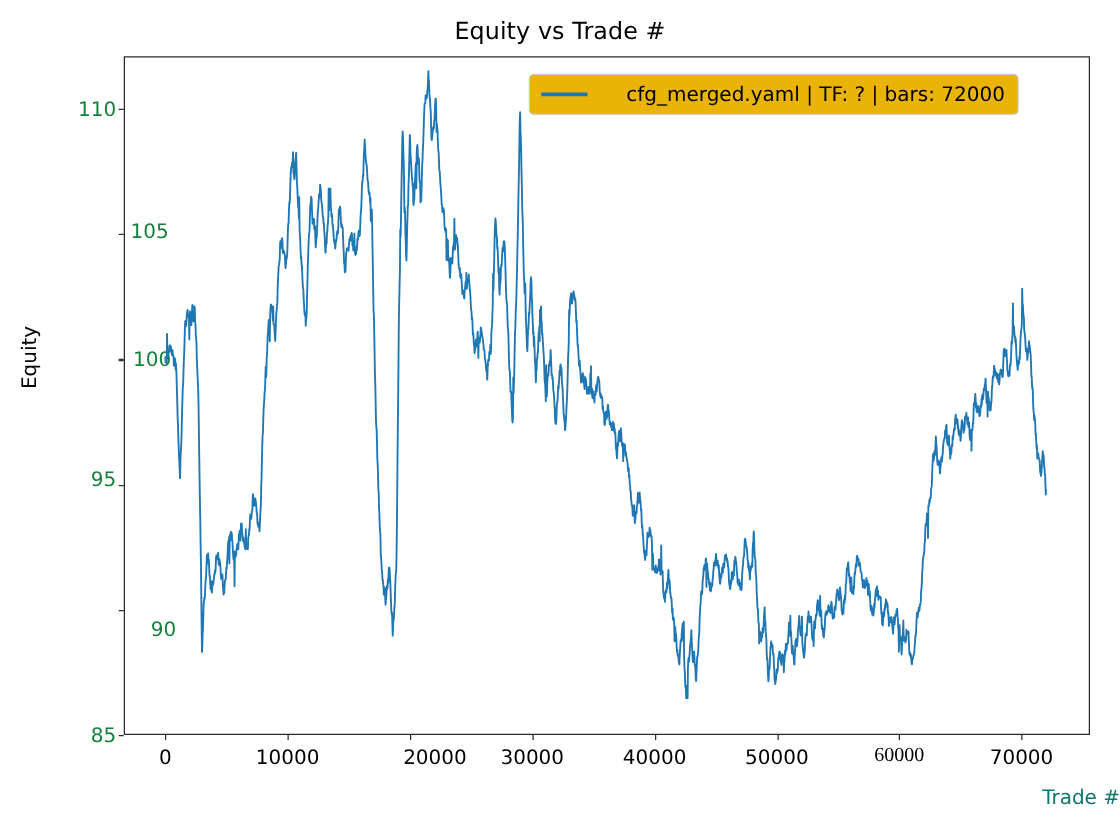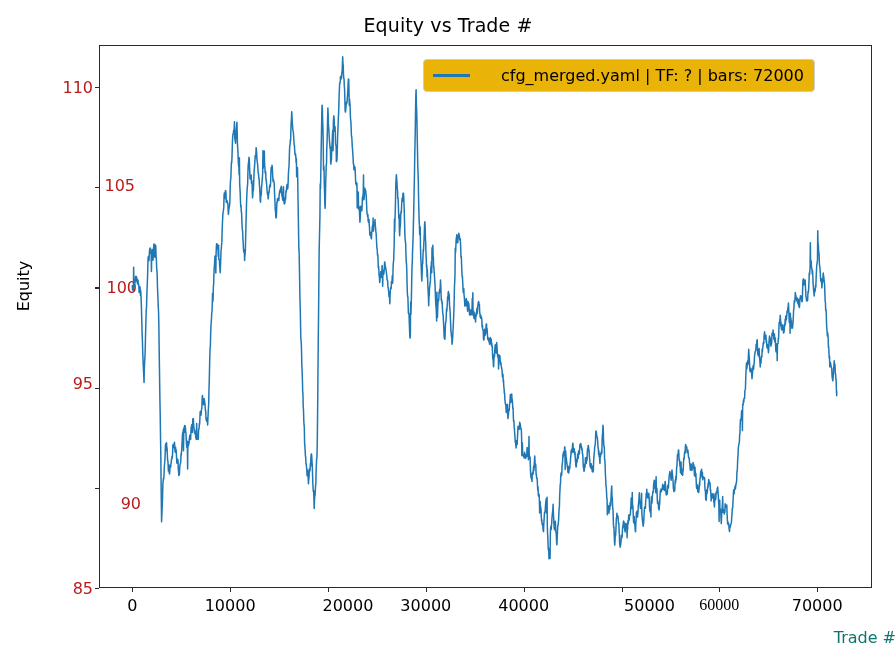--- a/index.html
+++ b/index.html
@@ -53,21 +53,21 @@
     width: 773px;
     height: 543px;
     display: block;
   }
   .y-tick-wrap {
     position: absolute;
     left: 0;
     width: 93px;
     text-align: right;
     font-size: 16px;
-    color: #b91c1c;
+    color: #15803d;
     transform: translateY(-50%);
   }
   .y-tick-mark {
     position: absolute;
     width: 4px;
     height: 1.1px;
     background: #2b2b2b;
     left: 95px;
   }
   .x-tick-wrap {
@@ -159,21 +159,21 @@
       <div class="x-tick-wrap" style="left: 132.268px;">0</div>
       <div class="x-tick-mark" style="left: 132.268px;"></div>
       <div class="x-tick-wrap" style="left: 230.116px;">10000</div>
       <div class="x-tick-mark" style="left: 230.116px;"></div>
       <div class="x-tick-wrap" style="left: 327.965px; margin-left: 20px;">20000</div>
       <div class="x-tick-mark" style="left: 327.965px;"></div>
       <div class="x-tick-wrap" style="left: 425.813px;">30000</div>
       <div class="x-tick-mark" style="left: 425.813px;"></div>
       <div class="x-tick-wrap" style="left: 523.661px;">40000</div>
       <div class="x-tick-mark" style="left: 523.661px;"></div>
-      <div class="x-tick-wrap" style="left: 621.509px; margin-left: 28px;">50000</div>
+      <div class="x-tick-wrap" style="left: 621.509px;">50000</div>
       <div class="x-tick-mark" style="left: 621.509px;"></div>
       <div class="x-tick-wrap" style="left: 719.357px; font-family: Liberation Serif, serif;">60000</div>
       <div class="x-tick-mark" style="left: 719.357px;"></div>
       <div class="x-tick-wrap" style="left: 817.205px;">70000</div>
       <div class="x-tick-mark" style="left: 817.205px;"></div>
     </div>
 
   <div id="plot-area">
     <svg id="curve-svg" viewBox="0 0 773 543" preserveAspectRatio="none">
       <path id="equity-path" fill="none" stroke-linejoin="round" stroke-linecap="round" d="M33.27 240.77L33.54 244.76L33.82 242.39L34.09 245.52L34.36 245.83L34.64 222.22L34.91 239.42L35.19 241.38L35.46 239.40L35.73 235.62L36.01 237.54L36.28 235.62L36.56 231.89L36.83 231.15L37.10 236.00L37.38 232.48L37.65 232.10L37.93 234.23L38.20 235.82L38.47 238.79L38.75 236.00L39.02 235.10L39.30 239.80L39.57 239.10L39.84 240.62L40.12 247.50L40.39 244.69L40.67 244.81L40.94 241.74L41.21 244.89L41.49 250.51L41.76 245.81L42.04 251.27L42.31 258.42L42.58 268.80L42.86 278.64L43.13 289.49L43.41 295.42L43.68 305.96L43.95 312.53L44.23 320.12L44.50 324.88L44.78 331.07L45.05 337.49L45.32 323.73L45.60 317.33L45.87 313.08L46.15 306.80L46.42 294.92L46.69 283.84L46.97 273.48L47.24 264.54L47.52 262.64L47.79 252.18L48.06 243.87L48.34 237.81L48.61 229.60L48.88 219.47L49.16 212.08L49.43 211.60L49.71 213.58L49.98 215.71L50.25 210.26L50.53 205.92L50.80 203.79L51.08 202.90L51.35 207.21L51.62 206.69L51.90 209.02L52.17 207.78L52.45 226.55L52.72 208.31L52.99 204.19L53.27 207.06L53.54 209.54L53.82 212.08L54.09 215.13L54.36 208.08L54.64 203.27L54.91 199.03L55.19 199.18L55.46 206.66L55.73 212.10L56.01 207.00L56.28 202.74L56.56 200.11L56.83 201.81L57.10 212.80L57.38 214.46L57.65 222.99L57.93 225.56L58.20 230.84L58.47 242.31L58.75 249.01L59.02 254.95L59.30 261.96L59.57 267.18L59.84 278.99L60.12 300.83L60.39 319.33L60.67 338.97L60.94 356.44L61.21 369.85L61.49 390.05L61.76 406.33L62.04 431.86L62.31 455.58L62.58 476.63L62.86 470.78L63.13 462.43L63.41 456.69L63.68 446.27L63.95 437.87L64.23 435.59L64.50 433.10L64.78 433.99L65.05 428.98L65.32 421.73L65.60 418.59L65.87 415.48L66.15 409.85L66.42 401.00L66.69 398.76L66.97 405.81L67.24 400.84L67.52 397.68L67.79 402.43L68.06 402.73L68.34 409.32L68.61 415.72L68.89 415.64L69.16 421.01L69.43 426.11L69.71 419.72L69.98 425.73L70.25 427.78L70.53 429.01L70.80 426.03L71.08 420.16L71.35 421.66L71.62 422.41L71.90 418.98L72.17 418.04L72.45 414.13L72.72 414.70L72.99 411.28L73.27 413.00L73.54 409.29L73.82 401.09L74.09 399.44L74.36 402.77L74.64 401.14L74.91 399.55L75.19 398.75L75.46 397.27L75.73 400.74L76.01 406.29L76.28 407.19L76.56 402.40L76.83 406.02L77.10 404.66L77.38 409.06L77.65 414.90L77.93 418.14L78.20 417.61L78.47 415.41L78.75 414.35L79.02 415.42L79.30 424.45L79.57 426.29L79.84 430.58L80.12 429.71L80.39 429.48L80.67 423.13L80.94 420.01L81.21 418.98L81.49 418.42L81.76 415.98L82.04 409.10L82.31 410.23L82.58 405.85L82.86 401.94L83.13 396.89L83.41 390.57L83.68 387.69L83.95 392.01L84.23 384.83L84.50 405.80L84.78 384.35L85.05 382.63L85.32 387.53L85.60 380.48L85.87 382.69L86.15 380.82L86.42 382.34L86.69 386.31L86.97 388.15L87.24 394.85L87.52 399.22L87.79 402.55L88.06 401.09L88.34 396.20L88.61 424.05L88.89 398.94L89.16 396.74L89.43 400.80L89.71 398.55L89.98 398.97L90.26 393.62L90.53 392.75L90.80 390.18L91.08 392.41L91.35 392.96L91.62 394.44L91.90 387.53L92.17 382.36L92.45 382.90L92.72 379.74L92.99 384.50L93.27 387.49L93.54 380.41L93.82 373.77L94.09 377.44L94.36 373.87L94.64 379.93L94.91 382.61L95.19 385.22L95.46 387.69L95.73 384.90L96.01 388.79L96.28 388.76L96.56 390.12L96.83 393.04L97.10 393.65L97.38 394.40L97.65 378.42L97.93 390.01L98.20 392.98L98.47 393.98L98.75 394.29L99.02 393.52L99.30 394.34L99.57 385.67L99.84 383.77L100.12 383.36L100.39 378.26L100.67 379.17L100.94 371.96L101.21 366.48L101.49 369.77L101.76 368.33L102.04 370.12L102.31 366.17L102.58 364.23L102.86 363.21L103.13 354.32L103.41 350.38L103.68 352.69L103.95 355.53L104.23 357.76L104.50 359.71L104.78 357.35L105.05 353.77L105.32 354.11L105.60 356.82L105.87 357.83L106.15 361.68L106.42 365.74L106.69 365.76L106.97 372.73L107.24 375.18L107.52 373.96L107.79 376.53L108.06 374.13L108.34 373.02L108.61 379.95L108.89 374.25L109.16 368.25L109.43 363.07L109.71 358.51L109.98 344.39L110.26 336.33L110.53 323.62L110.80 311.65L111.08 302.91L111.35 301.56L111.63 290.05L111.90 281.83L112.17 278.09L112.45 274.23L112.72 268.27L112.99 266.93L113.27 258.74L113.54 248.33L113.82 256.68L114.09 253.63L114.36 241.61L114.64 239.11L114.91 230.24L115.19 222.98L115.46 220.96L115.73 214.83L116.01 210.96L116.28 211.17L116.56 211.69L116.83 228.08L117.10 208.46L117.38 201.54L117.65 198.65L117.93 198.72L118.20 202.44L118.47 199.63L118.75 203.03L119.02 205.24L119.30 211.53L119.57 200.30L119.84 214.60L120.12 214.69L120.39 214.55L120.67 220.71L120.94 224.01L121.21 227.74L121.49 220.24L121.76 213.47L122.04 205.70L122.31 203.83L122.58 198.95L122.86 197.89L123.13 185.81L123.41 178.55L123.68 173.36L123.95 167.79L124.23 166.94L124.50 164.74L124.78 162.38L125.05 150.90L125.32 147.94L125.60 153.62L125.87 151.95L126.15 149.99L126.42 145.78L126.69 145.64L126.97 147.97L127.24 157.28L127.52 156.32L127.79 155.19L128.06 157.50L128.34 156.29L128.61 158.61L128.89 158.62L129.16 165.58L129.43 169.51L129.71 165.97L129.98 163.39L130.26 161.74L130.53 160.99L130.80 157.81L131.08 147.60L131.35 138.72L131.63 134.05L131.90 133.26L132.17 123.06L132.45 117.02L132.72 117.74L133.00 112.10L133.27 102.31L133.54 94.74L133.82 90.11L134.09 88.72L134.37 88.66L134.64 85.21L134.91 88.64L135.19 83.08L135.46 76.83L135.73 92.76L136.01 94.32L136.28 96.56L136.56 98.23L136.83 92.55L137.10 86.14L137.38 83.42L137.65 80.73L137.93 77.16L138.20 88.54L138.47 99.40L138.75 103.42L139.02 109.05L139.30 116.49L139.57 120.87L139.84 120.05L140.12 129.77L140.39 112.71L140.67 138.77L140.94 143.51L141.21 148.16L141.49 156.22L141.76 162.02L142.04 160.47L142.31 167.33L142.58 167.27L142.86 176.27L143.13 181.69L143.41 185.44L143.68 186.49L143.95 194.54L144.23 198.36L144.50 204.19L144.78 207.12L145.05 204.60L145.32 206.38L145.60 215.56L145.87 210.42L146.15 208.81L146.42 203.83L146.69 190.23L146.97 179.88L147.24 168.62L147.52 158.95L147.79 151.33L148.06 145.36L148.34 141.96L148.61 139.91L148.89 128.79L149.16 120.97L149.43 118.26L149.71 116.04L149.98 112.33L150.26 114.26L150.53 121.37L150.80 127.87L151.08 133.96L151.35 131.20L151.63 132.65L151.90 133.92L152.17 130.08L152.45 138.32L152.72 135.60L153.00 135.80L153.27 145.02L153.54 152.86L153.82 149.34L154.09 144.63L154.37 145.40L154.64 139.48L154.91 132.06L155.19 125.16L155.46 122.64L155.74 118.39L156.01 114.28L156.28 110.23L156.56 112.75L156.83 111.28L157.10 102.71L157.38 104.25L157.65 107.51L157.93 114.16L158.20 116.51L158.47 118.25L158.75 120.92L159.02 125.48L159.30 128.33L159.57 129.16L159.84 133.83L160.12 133.51L160.39 140.18L160.67 142.55L160.94 148.23L161.21 155.68L161.49 157.23L161.76 150.89L162.04 150.71L162.31 149.01L162.58 141.54L162.86 139.77L163.13 135.12L163.41 132.80L163.68 127.81L163.95 105.83L164.23 123.17L164.50 119.09L164.78 117.58L165.05 111.09L165.32 106.03L165.60 119.67L165.87 122.02L166.15 128.01L166.42 126.27L166.69 127.37L166.97 135.06L167.24 134.58L167.52 138.23L167.79 141.16L168.06 145.51L168.34 148.26L168.61 149.48L168.89 149.93L169.16 153.84L169.43 151.45L169.71 146.99L169.98 147.98L170.26 145.83L170.53 142.09L170.80 140.04L171.08 141.31L171.35 141.76L171.63 137.05L171.90 127.91L172.17 122.47L172.45 125.22L172.72 124.60L173.00 120.33L173.27 121.62L173.54 127.81L173.82 133.24L174.09 136.60L174.37 134.23L174.64 136.08L174.91 136.93L175.19 137.74L175.46 145.48L175.74 152.59L176.01 156.97L176.28 165.55L176.56 166.25L176.83 171.91L177.11 172.93L177.38 171.81L177.65 163.65L177.93 157.14L178.20 157.21L178.47 153.85L178.75 154.60L179.02 154.43L179.30 153.37L179.57 154.44L179.84 155.47L180.12 150.69L180.39 148.24L180.67 146.08L180.94 147.90L181.21 144.45L181.49 146.85L181.76 142.82L182.04 144.65L182.31 141.32L182.58 143.40L182.86 149.50L183.13 152.01L183.41 151.84L183.68 155.27L183.95 152.02L184.23 151.07L184.50 141.85L184.78 155.28L185.05 157.25L185.32 158.98L185.60 154.95L185.87 158.13L186.15 152.77L186.42 155.25L186.69 151.84L186.97 145.80L187.24 147.06L187.52 144.51L187.79 141.11L188.06 139.59L188.34 143.58L188.61 143.88L188.89 142.77L189.16 136.52L189.43 129.07L189.71 124.02L189.98 121.59L190.26 114.59L190.53 104.85L190.80 100.26L191.08 100.27L191.35 95.00L191.63 95.69L191.90 84.80L192.17 77.40L192.45 74.11L192.72 66.63L193.00 71.34L193.27 77.91L193.54 80.69L193.82 84.60L194.09 86.32L194.37 87.03L194.64 91.56L194.91 96.52L195.19 100.03L195.46 100.41L195.74 105.98L196.01 109.12L196.28 110.40L196.56 108.81L196.83 112.26L197.11 117.34L197.38 113.51L197.65 131.75L197.93 123.43L198.20 122.90L198.48 122.64L198.75 135.62L199.02 154.47L199.30 170.18L199.57 187.17L199.84 203.92L200.12 206.63L200.39 220.88L200.67 237.21L200.94 254.01L201.21 261.85L201.49 275.48L201.76 291.20L202.04 296.12L202.31 298.50L202.58 308.77L202.86 321.90L203.13 325.86L203.41 334.81L203.68 346.37L203.95 349.29L204.23 361.95L204.50 365.26L204.78 375.42L205.05 379.97L205.32 382.03L205.60 398.52L205.87 401.17L206.15 405.43L206.42 410.84L206.69 412.38L206.97 419.00L207.24 418.70L207.52 422.30L207.79 424.41L208.06 430.67L208.34 427.04L208.61 425.02L208.89 425.94L209.16 432.81L209.43 438.75L209.71 435.19L209.98 432.75L210.26 427.56L210.53 423.48L210.80 426.03L211.08 424.56L211.35 418.59L211.63 421.42L211.90 412.91L212.17 409.48L212.45 408.99L212.72 410.99L213.00 416.91L213.27 419.93L213.54 429.22L213.82 437.41L214.09 443.81L214.37 446.67L214.64 445.37L214.91 453.99L215.19 463.54L215.46 455.55L215.74 451.20L216.01 450.65L216.28 445.75L216.56 440.76L216.83 438.51L217.11 426.18L217.38 418.97L217.65 413.49L217.93 412.66L218.20 401.39L218.48 379.65L218.75 353.70L219.02 320.63L219.30 293.43L219.57 268.23L219.85 237.79L220.12 208.46L220.39 195.47L220.67 183.06L220.94 171.04L221.21 138.89L221.49 144.14L221.76 131.34L222.04 112.75L222.31 97.15L222.58 83.06L222.86 66.32L223.13 60.13L223.41 64.93L223.68 76.76L223.95 83.42L224.23 97.73L224.50 125.08L224.78 120.97L225.05 125.18L225.32 140.77L225.60 147.98L225.87 159.86L226.15 163.40L226.42 152.43L226.69 138.02L226.97 129.70L227.24 119.76L227.52 118.98L227.79 103.23L228.06 97.65L228.34 86.43L228.61 74.02L228.89 63.01L229.16 69.44L229.43 79.46L229.71 82.50L229.98 87.20L230.26 92.29L230.53 96.49L230.80 99.45L231.08 103.52L231.35 101.87L231.63 117.12L231.90 119.10L232.17 115.61L232.45 114.39L232.72 104.10L233.00 99.71L233.27 94.65L233.54 88.03L233.82 85.26L234.09 105.63L234.37 77.02L234.64 72.80L234.91 70.88L235.19 76.23L235.46 85.99L235.74 81.98L236.01 81.47L236.28 86.90L236.56 98.24L236.83 100.46L237.11 100.31L237.38 116.81L237.65 110.93L237.93 115.80L238.20 107.94L238.48 97.36L238.75 87.24L239.02 82.84L239.30 73.95L239.57 69.41L239.85 60.77L240.12 51.53L240.39 44.46L240.67 38.05L240.94 38.06L241.22 37.55L241.49 31.42L241.76 31.36L242.04 32.80L242.31 33.80L242.59 31.64L242.86 27.59L243.13 25.89L243.41 19.90L243.68 11.87L243.95 18.31L244.23 20.59L244.50 29.81L244.78 33.26L245.05 34.16L245.32 41.39L245.60 44.18L245.87 54.65L246.15 65.88L246.42 67.07L246.69 65.25L246.97 62.25L247.24 58.85L247.52 56.95L247.79 58.49L248.06 56.89L248.34 52.58L248.61 49.93L248.89 44.06L249.16 37.91L249.43 33.88L249.71 34.19L249.98 44.92L250.26 60.50L250.53 54.18L250.80 57.00L251.08 60.74L251.35 70.33L251.63 75.09L251.90 76.89L252.17 83.48L252.45 91.33L252.72 91.55L253.00 95.83L253.27 101.65L253.54 104.39L253.82 108.58L254.09 112.92L254.37 119.04L254.64 118.97L254.91 124.64L255.19 121.03L255.46 124.79L255.74 121.82L256.01 122.61L256.28 127.13L256.56 135.01L256.83 138.22L257.11 139.44L257.38 137.41L257.65 141.24L257.93 138.27L258.20 162.97L258.48 145.96L258.75 149.49L259.02 157.16L259.30 147.18L259.57 162.75L259.85 164.31L260.12 161.39L260.39 165.03L260.67 171.82L260.94 177.30L261.22 173.49L261.49 167.17L261.76 161.31L262.04 163.89L262.31 162.09L262.59 162.67L262.86 165.76L263.13 160.19L263.41 152.33L263.68 155.83L263.96 149.71L264.23 148.53L264.50 130.03L264.78 152.05L265.05 154.47L265.32 151.28L265.60 143.89L265.87 143.19L266.15 145.13L266.42 145.92L266.69 145.46L266.97 148.93L267.24 150.71L267.52 157.74L267.79 164.40L268.06 168.13L268.34 169.52L268.61 171.60L268.89 169.44L269.16 175.91L269.43 177.18L269.71 174.94L269.98 174.36L270.26 179.84L270.53 183.05L270.80 189.47L271.08 190.39L271.35 187.18L271.63 187.54L271.90 188.91L272.17 192.93L272.45 193.82L272.72 187.39L273.00 186.54L273.27 182.85L273.54 180.15L273.82 184.80L274.09 173.11L274.37 186.12L274.64 183.87L274.91 177.85L275.19 178.70L275.46 180.34L275.74 179.63L276.01 174.55L276.28 180.15L276.56 182.89L276.83 186.41L277.11 188.27L277.38 192.92L277.65 198.72L277.93 203.25L278.20 203.82L278.48 210.28L278.75 209.29L279.02 213.90L279.30 222.79L279.57 221.36L279.85 225.33L280.12 231.21L280.39 230.54L280.67 237.57L280.94 235.83L281.22 232.87L281.49 230.51L281.76 226.65L282.04 229.42L282.31 232.23L282.59 229.87L282.86 225.92L283.13 220.41L283.41 224.78L283.68 241.32L283.96 226.30L284.23 225.44L284.50 227.90L284.78 229.15L285.05 226.33L285.33 223.84L285.60 216.95L285.87 217.33L286.15 219.66L286.42 221.44L286.69 222.94L286.97 224.45L287.24 226.27L287.52 228.79L287.79 230.95L288.06 234.85L288.34 234.87L288.61 235.91L288.89 241.72L289.16 242.56L289.43 245.00L289.71 246.93L289.98 251.57L290.26 251.60L290.53 252.76L290.80 258.74L291.08 251.06L291.35 245.59L291.63 242.71L291.90 242.97L292.17 243.58L292.45 236.51L292.72 238.69L293.00 238.13L293.27 230.66L293.54 238.21L293.82 234.93L294.09 221.61L294.37 217.18L294.64 215.91L294.91 206.44L295.19 200.35L295.46 173.88L295.74 186.76L296.01 174.69L296.28 166.06L296.56 152.32L296.83 139.04L297.11 133.59L297.38 129.78L297.65 133.27L297.93 136.79L298.20 143.82L298.48 144.50L298.75 153.49L299.02 152.90L299.30 158.41L299.57 167.57L299.85 173.51L300.12 169.21L300.39 186.01L300.67 190.71L300.94 183.29L301.22 182.00L301.49 178.08L301.76 169.46L302.04 166.48L302.31 167.78L302.59 160.94L302.86 156.05L303.13 153.10L303.41 156.35L303.68 153.14L303.96 148.21L304.23 149.40L304.50 148.22L304.78 152.18L305.05 159.94L305.33 168.68L305.60 179.16L305.87 188.98L306.15 194.46L306.42 196.88L306.70 199.35L306.97 209.76L307.24 216.83L307.52 218.88L307.79 225.42L308.06 237.75L308.34 247.36L308.61 251.51L308.89 251.72L309.16 261.05L309.43 268.50L309.71 268.39L309.98 268.28L310.26 277.28L310.53 283.94L310.80 290.87L311.08 293.08L311.35 290.18L311.63 256.96L311.90 269.42L312.17 261.35L312.45 250.47L312.72 235.50L313.00 221.11L313.27 217.89L313.54 206.48L313.82 199.36L314.09 192.58L314.37 180.62L314.64 169.99L314.91 155.98L315.19 143.48L315.46 130.19L315.74 111.88L316.01 99.23L316.28 85.42L316.56 65.78L316.83 50.19L317.11 44.75L317.38 59.64L317.65 65.32L317.93 75.90L318.20 92.09L318.48 104.04L318.75 120.55L319.02 127.54L319.30 135.39L319.57 153.25L319.85 164.48L320.12 175.92L320.39 179.75L320.67 189.53L320.94 188.37L321.22 181.91L321.49 201.47L321.76 211.68L322.04 216.61L322.31 224.58L322.59 232.96L322.86 235.91L323.13 228.34L323.41 218.81L323.68 218.68L323.96 211.57L324.23 204.85L324.50 205.94L324.78 199.00L325.05 194.31L325.33 187.38L325.60 179.11L325.87 176.83L326.15 181.11L326.42 193.13L326.70 197.45L326.97 208.47L327.24 212.89L327.52 222.37L327.79 220.30L328.07 232.08L328.34 224.26L328.61 232.64L328.89 242.56L329.16 245.77L329.43 252.88L329.71 260.82L329.98 251.53L330.26 250.81L330.53 242.11L330.80 241.84L331.08 237.38L331.35 237.20L331.63 229.01L331.90 221.46L332.17 222.41L332.45 216.44L332.72 227.78L333.00 202.84L333.27 205.78L333.54 204.07L333.82 200.16L334.09 211.08L334.37 212.70L334.64 222.31L334.91 221.89L335.19 227.18L335.46 230.36L335.74 236.02L336.01 239.32L336.28 246.24L336.56 254.83L336.83 260.75L337.11 261.76L337.38 268.11L337.65 276.05L337.93 247.13L338.20 270.79L338.48 272.26L338.75 262.55L339.02 257.11L339.30 254.36L339.57 255.82L339.85 253.72L340.12 246.66L340.39 248.10L340.67 244.84L340.94 244.04L341.22 243.26L341.49 235.05L341.76 240.14L342.04 248.11L342.31 255.39L342.59 254.36L342.86 257.92L343.13 256.97L343.41 262.55L343.68 267.65L343.96 268.72L344.23 272.00L344.50 277.63L344.78 281.57L345.05 289.82L345.33 293.51L345.60 293.54L345.87 294.22L346.15 289.08L346.42 280.21L346.70 276.66L346.97 276.29L347.24 271.55L347.52 263.85L347.79 266.51L348.07 262.09L348.34 258.87L348.61 251.74L348.89 255.00L349.16 248.18L349.44 246.49L349.71 249.23L349.98 248.71L350.26 251.05L350.53 260.23L350.81 263.17L351.08 265.96L351.35 273.15L351.63 278.26L351.90 286.18L352.17 287.08L352.45 291.80L352.72 290.92L353.00 299.17L353.27 297.73L353.54 293.94L353.82 289.74L354.09 283.46L354.37 278.20L354.64 272.49L354.91 264.32L355.19 254.52L355.46 241.46L355.74 236.35L356.01 228.93L356.28 203.14L356.56 207.91L356.83 201.95L357.11 195.35L357.38 192.77L357.65 191.28L357.93 189.63L358.20 195.50L358.48 197.83L358.75 197.60L359.02 193.41L359.30 191.77L359.57 190.21L359.85 188.17L360.12 189.74L360.39 191.05L360.67 194.18L360.94 195.11L361.22 193.71L361.49 197.67L361.76 205.27L362.04 212.82L362.31 211.26L362.59 219.26L362.86 225.82L363.13 231.84L363.41 231.15L363.68 236.74L363.96 241.89L364.23 247.58L364.50 243.94L364.78 243.51L365.05 249.64L365.33 252.57L365.60 256.47L365.87 261.11L366.15 259.91L366.42 255.57L366.70 260.47L366.97 258.61L367.24 253.47L367.52 255.50L367.79 255.54L368.07 261.76L368.34 262.27L368.61 266.23L368.89 261.67L369.16 256.80L369.44 259.85L369.71 258.22L369.98 260.73L370.26 264.36L370.53 269.78L370.81 269.86L371.08 268.67L371.35 269.23L371.63 270.06L371.90 264.63L372.18 265.52L372.45 269.60L372.72 267.13L373.00 265.27L373.27 253.59L373.54 262.66L373.82 247.86L374.09 270.41L374.37 268.10L374.64 266.03L374.91 273.26L375.19 269.49L375.46 273.74L375.74 267.96L376.01 273.26L376.28 272.40L376.56 277.00L376.83 270.99L377.11 270.41L377.38 270.89L377.65 267.00L377.93 263.34L378.20 268.54L378.48 266.41L378.75 261.31L379.02 259.55L379.30 257.22L379.57 256.49L379.85 257.26L380.12 260.16L380.39 259.38L380.67 266.45L380.94 269.18L381.22 272.12L381.49 269.72L381.76 273.30L382.04 271.11L382.31 271.94L382.59 272.92L382.86 274.89L383.13 282.31L383.41 280.33L383.68 284.61L383.96 284.97L384.23 285.72L384.50 293.81L384.78 295.10L385.05 293.56L385.33 288.44L385.60 284.36L385.87 289.87L386.15 290.29L386.42 286.42L386.70 288.79L386.97 282.74L387.24 278.97L387.52 278.93L387.79 285.63L388.07 283.55L388.34 288.25L388.61 291.87L388.89 294.57L389.16 292.63L389.44 294.59L389.71 294.47L389.98 296.83L390.26 293.79L390.53 299.14L390.81 293.60L391.08 294.39L391.35 292.53L391.63 298.77L391.90 295.08L392.18 294.04L392.45 300.53L392.72 297.86L393.00 301.69L393.27 301.26L393.55 309.22L393.82 314.32L394.09 313.29L394.37 319.71L394.64 321.78L394.91 314.42L395.19 309.19L395.46 311.78L395.74 306.30L396.01 301.87L396.28 299.80L396.56 302.75L396.83 306.51L397.11 307.97L397.38 301.46L397.65 297.59L397.93 300.65L398.20 306.02L398.48 309.66L398.75 311.97L399.02 310.57L399.30 311.14L399.57 323.91L399.85 309.74L400.12 314.08L400.39 311.42L400.67 313.90L400.94 310.78L401.22 315.95L401.49 319.55L401.76 316.98L402.04 319.48L402.31 321.72L402.59 322.44L402.86 324.45L403.13 326.46L403.41 331.45L403.68 332.38L403.96 329.28L404.23 336.80L404.50 335.04L404.78 341.52L405.05 343.08L405.33 348.11L405.60 348.07L405.87 354.24L406.15 356.55L406.42 359.38L406.70 359.13L406.97 362.75L407.24 367.46L407.52 362.43L407.79 361.06L408.07 361.84L408.34 359.21L408.61 368.06L408.89 373.55L409.16 371.59L409.44 368.90L409.71 364.34L409.98 365.98L410.26 365.03L410.53 359.58L410.81 358.74L411.08 354.75L411.35 349.44L411.63 353.39L411.90 357.24L412.18 354.09L412.45 354.37L412.72 349.00L413.00 353.98L413.27 354.89L413.55 358.57L413.82 363.64L414.09 362.80L414.37 372.63L414.64 376.90L414.92 375.75L415.19 382.91L415.46 383.77L415.74 389.38L416.01 393.14L416.28 397.51L416.56 395.78L416.83 400.60L417.11 402.96L417.38 395.71L417.65 397.31L417.93 397.98L418.20 399.39L418.48 392.15L418.75 386.88L419.02 381.20L419.30 384.89L419.57 384.08L419.85 383.15L420.12 384.27L420.39 383.34L420.67 377.16L420.94 381.54L421.22 378.65L421.49 381.72L421.76 383.99L422.04 383.46L422.31 384.29L422.59 391.94L422.86 410.70L423.13 397.44L423.41 399.08L423.68 409.23L423.96 409.99L424.23 409.50L424.50 410.93L424.78 411.94L425.05 412.73L425.33 412.09L425.60 407.28L425.87 410.29L426.15 413.26L426.42 411.18L426.70 413.22L426.97 410.61L427.24 409.30L427.52 410.60L427.79 411.52L428.07 402.47L428.34 403.58L428.61 403.05L428.89 403.28L429.16 409.06L429.44 414.75L429.71 412.60L429.98 391.41L430.26 412.67L430.53 412.04L430.81 413.00L431.08 411.99L431.35 421.54L431.63 428.70L431.90 431.14L432.18 432.81L432.45 433.83L432.72 434.33L433.00 436.52L433.27 428.87L433.55 427.74L433.82 426.94L434.09 429.09L434.37 424.80L434.64 420.97L434.92 425.72L435.19 420.15L435.46 415.46L435.74 410.95L436.01 416.56L436.29 421.79L436.56 418.89L436.83 421.37L437.11 429.66L437.38 429.36L437.65 433.42L437.93 433.01L438.20 433.96L438.48 440.04L438.75 445.17L439.02 441.76L439.30 449.89L439.57 451.14L439.85 448.89L440.12 449.90L440.39 455.61L440.67 467.97L440.94 456.40L441.22 456.67L441.49 463.18L441.76 461.89L442.04 465.19L442.31 472.20L442.59 476.42L442.86 474.68L443.13 479.61L443.41 478.69L443.68 479.25L443.96 483.31L444.23 485.54L444.50 486.62L444.78 479.53L445.05 475.26L445.33 470.35L445.60 467.01L445.87 467.86L446.15 467.20L446.42 461.55L446.70 458.41L446.97 455.75L447.24 453.79L447.52 461.94L447.79 468.13L448.07 452.32L448.34 481.88L448.61 489.32L448.89 493.87L449.16 502.61L449.44 505.25L449.71 505.20L449.98 513.66L450.26 513.27L450.53 508.37L450.81 503.29L451.08 513.53L451.35 489.34L451.63 483.12L451.90 481.32L452.18 484.39L452.45 480.39L452.72 478.28L453.00 472.50L453.27 470.05L453.55 467.13L453.82 465.36L454.09 459.22L454.37 467.92L454.64 472.03L454.92 478.31L455.19 483.18L455.46 484.71L455.74 483.23L456.01 478.80L456.29 476.29L456.56 481.17L456.83 487.18L457.11 486.92L457.38 491.50L457.66 498.82L457.93 499.74L458.20 492.46L458.48 487.03L458.75 480.53L459.03 480.40L459.30 478.04L459.57 475.51L459.85 469.16L460.12 463.22L460.39 462.51L460.67 450.65L460.94 445.72L461.22 439.59L461.49 438.71L461.76 431.14L462.04 428.01L462.31 429.19L462.59 430.38L462.86 426.89L463.13 419.79L463.41 417.85L463.68 414.97L463.96 409.28L464.23 411.63L464.50 406.99L464.78 410.27L465.05 408.88L465.33 409.05L465.60 402.21L465.87 401.78L466.15 424.54L466.42 408.52L466.70 405.93L466.97 411.16L467.24 412.21L467.52 414.98L467.79 418.02L468.07 419.22L468.34 422.52L468.61 421.68L468.89 427.23L469.16 421.13L469.44 422.28L469.71 428.09L469.98 425.76L470.26 423.66L470.53 424.05L470.81 423.31L471.08 418.30L471.35 418.03L471.63 412.33L471.90 409.87L472.18 405.22L472.45 406.86L472.72 407.83L473.00 403.77L473.27 407.20L473.55 400.57L473.82 398.18L474.09 400.54L474.37 406.29L474.64 407.03L474.92 405.53L475.19 403.69L475.46 407.45L475.74 409.70L476.01 407.07L476.29 413.48L476.56 416.62L476.83 420.28L477.11 422.08L477.38 420.57L477.66 414.33L477.93 417.31L478.20 415.79L478.48 410.86L478.75 408.87L479.03 408.82L479.30 413.21L479.57 405.98L479.85 409.54L480.12 406.88L480.40 409.03L480.67 403.24L480.94 399.61L481.22 401.83L481.49 400.65L481.76 398.50L482.04 400.15L482.31 402.98L482.59 401.73L482.86 405.06L483.13 403.85L483.41 408.33L483.68 408.95L483.96 414.10L484.23 420.37L484.50 422.87L484.78 424.08L485.05 426.31L485.33 425.34L485.60 419.30L485.87 422.35L486.15 419.98L486.42 412.78L486.70 417.56L486.97 415.42L487.24 418.43L487.52 415.87L487.79 411.99L488.07 415.40L488.34 406.89L488.61 403.26L488.89 405.80L489.16 400.49L489.44 400.83L489.71 406.10L489.98 404.43L490.26 409.66L490.53 413.02L490.81 415.08L491.08 421.32L491.35 418.48L491.63 422.87L491.90 419.69L492.18 418.80L492.45 422.94L492.72 424.18L493.00 420.89L493.27 426.70L493.55 422.04L493.82 425.29L494.09 426.98L494.37 425.48L494.64 416.19L494.92 411.59L495.19 408.74L495.46 406.52L495.74 401.35L496.01 400.82L496.29 399.22L496.56 392.79L496.83 386.79L497.11 385.95L497.38 387.32L497.66 389.81L497.93 392.16L498.20 392.23L498.48 394.00L498.75 397.01L499.03 402.84L499.30 403.20L499.57 408.97L499.85 405.71L500.12 411.43L500.40 408.39L500.67 414.79L500.94 418.56L501.22 410.21L501.49 411.96L501.77 408.35L502.04 407.73L502.31 408.97L502.59 405.53L502.86 408.31L503.13 394.86L503.41 389.38L503.68 388.51L503.96 380.24L504.23 382.67L504.50 394.08L504.78 400.04L505.05 401.54L505.33 402.71L505.60 414.72L505.87 414.94L506.15 420.85L506.42 429.75L506.70 434.22L506.97 441.59L507.24 441.78L507.52 446.86L507.79 452.98L508.07 453.61L508.34 469.70L508.61 460.16L508.89 462.88L509.16 460.52L509.44 462.60L509.71 463.05L509.98 468.13L510.26 464.49L510.53 461.06L510.81 464.51L511.08 457.56L511.35 461.17L511.63 459.53L511.90 455.18L512.18 448.92L512.45 444.53L512.72 440.96L513.00 452.17L513.27 452.17L513.55 460.49L513.82 463.54L514.09 466.79L514.37 477.37L514.64 482.82L514.92 482.14L515.19 488.65L515.46 495.89L515.74 500.09L516.01 496.39L516.29 488.17L516.56 490.59L516.83 486.61L517.11 479.44L517.38 472.69L517.66 472.69L517.93 468.14L518.20 471.47L518.48 470.21L518.75 472.83L519.03 471.22L519.30 476.39L519.57 479.00L519.85 478.01L520.12 486.20L520.40 490.58L520.67 498.65L520.94 500.38L521.22 502.25L521.49 500.38L521.77 498.58L522.04 496.23L522.31 490.50L522.59 493.29L522.86 492.45L523.14 491.55L523.41 486.27L523.68 481.18L523.96 481.17L524.23 478.69L524.50 476.08L524.78 482.11L525.05 476.85L525.33 481.63L525.60 484.09L525.87 485.13L526.15 486.94L526.42 482.28L526.70 478.72L526.97 478.40L527.24 480.23L527.52 479.34L527.79 482.92L528.07 492.74L528.34 485.19L528.61 484.25L528.89 475.83L529.16 478.70L529.44 476.30L529.71 469.93L529.98 472.79L530.26 474.96L530.53 470.08L530.81 470.53L531.08 469.50L531.35 469.63L531.63 464.40L531.90 460.75L532.18 452.96L532.45 459.06L532.72 463.61L533.00 461.35L533.27 447.62L533.55 462.02L533.82 460.40L534.09 465.74L534.37 472.83L534.64 477.77L534.92 475.28L535.19 471.57L535.46 478.29L535.74 478.35L536.01 481.49L536.29 485.95L536.56 486.67L536.83 478.79L537.11 474.55L537.38 467.55L537.66 467.67L537.93 466.14L538.20 469.78L538.48 472.05L538.75 469.67L539.03 467.33L539.30 460.72L539.57 457.79L539.85 455.52L540.12 450.75L540.40 447.67L540.67 454.33L540.94 456.28L541.22 460.38L541.49 463.43L541.77 461.35L542.04 462.60L542.31 461.03L542.59 448.33L542.86 468.93L543.14 472.00L543.41 474.87L543.68 477.11L543.96 479.46L544.23 481.19L544.51 478.81L544.78 476.12L545.05 469.26L545.33 465.10L545.60 462.08L545.87 461.83L546.15 462.91L546.42 463.29L546.70 455.52L546.97 453.51L547.24 448.27L547.52 450.57L547.79 444.21L548.07 449.55L548.34 447.90L548.61 452.58L548.89 452.90L549.16 451.87L549.44 449.03L549.71 448.27L549.98 450.22L550.26 455.01L550.53 462.03L550.81 465.87L551.08 463.43L551.35 467.51L551.63 462.38L551.90 471.92L552.18 457.05L552.45 452.08L552.72 455.99L553.00 457.89L553.27 451.64L553.55 449.49L553.82 446.83L554.09 447.66L554.37 446.24L554.64 439.14L554.92 437.78L555.19 435.17L555.46 435.53L555.74 440.59L556.01 443.41L556.29 439.22L556.56 445.16L556.83 447.73L557.11 431.63L557.38 446.69L557.66 444.81L557.93 443.31L558.20 451.56L558.48 458.15L558.75 455.65L559.03 459.02L559.30 457.87L559.57 463.84L559.85 463.04L560.12 465.03L560.40 459.61L560.67 459.24L560.94 452.84L561.22 447.40L561.49 445.16L561.77 446.93L562.04 443.96L562.31 446.79L562.59 446.02L562.86 444.00L563.14 444.05L563.41 442.70L563.68 439.22L563.96 442.43L564.23 444.25L564.51 440.58L564.78 443.73L565.05 440.58L565.33 445.41L565.60 440.46L565.88 439.24L566.15 436.41L566.42 438.26L566.70 444.55L566.97 447.43L567.25 450.01L567.52 446.19L567.79 446.22L568.07 446.49L568.34 448.96L568.61 441.72L568.89 440.19L569.16 443.07L569.44 442.48L569.71 437.70L569.98 434.13L570.26 430.28L570.53 429.12L570.81 426.61L571.08 428.28L571.35 429.20L571.63 428.72L571.90 433.50L572.18 435.18L572.45 430.69L572.72 427.59L573.00 425.01L573.27 428.09L573.55 430.46L573.82 432.97L574.09 436.93L574.37 443.59L574.64 444.58L574.92 446.60L575.19 445.52L575.46 442.53L575.74 445.68L576.01 438.33L576.29 434.95L576.56 437.86L576.83 431.61L577.11 434.83L577.38 429.84L577.66 422.12L577.93 421.87L578.20 415.33L578.48 409.48L578.75 411.01L579.03 410.10L579.30 406.16L579.57 404.86L579.85 409.05L580.12 415.49L580.40 414.20L580.67 417.35L580.94 420.95L581.22 421.16L581.49 427.81L581.77 417.52L582.04 416.98L582.31 426.01L582.59 429.36L582.86 428.73L583.14 428.49L583.41 429.08L583.68 430.27L583.96 423.57L584.23 425.71L584.51 416.95L584.78 413.08L585.05 414.10L585.33 410.65L585.60 407.60L585.88 406.01L586.15 408.31L586.42 400.63L586.70 399.56L586.97 401.34L587.25 401.42L587.52 402.53L587.79 402.03L588.07 407.48L588.34 406.86L588.62 406.44L588.89 405.10L589.16 408.25L589.44 411.45L589.71 412.81L589.98 412.85L590.26 413.53L590.53 418.01L590.81 418.66L591.08 422.42L591.35 425.13L591.63 423.90L591.90 421.21L592.18 419.03L592.45 422.55L592.72 423.09L593.00 425.42L593.27 421.47L593.55 423.72L593.82 421.07L594.09 417.40L594.37 419.67L594.64 423.22L594.92 419.76L595.19 425.33L595.46 430.78L595.74 424.82L596.01 422.27L596.29 428.55L596.56 431.68L596.83 428.13L597.11 434.34L597.38 440.59L597.66 443.54L597.93 443.19L598.20 439.66L598.48 442.35L598.75 446.69L599.03 441.59L599.30 443.41L599.57 447.43L599.85 446.50L600.12 443.62L600.40 437.89L600.67 440.75L600.94 434.03L601.22 433.04L601.49 429.17L601.77 426.41L602.04 431.89L602.31 425.73L602.59 424.14L602.86 426.50L603.14 428.54L603.41 427.57L603.68 434.87L603.96 433.75L604.23 432.66L604.51 432.00L604.78 432.12L605.05 432.52L605.33 432.57L605.60 433.05L605.88 441.86L606.15 445.90L606.42 445.64L606.70 454.43L606.97 450.97L607.25 455.39L607.52 449.00L607.79 444.77L608.07 448.42L608.34 446.71L608.62 441.86L608.89 443.02L609.16 438.14L609.44 440.94L609.71 434.59L609.99 435.65L610.26 436.83L610.53 438.58L610.81 437.37L611.08 438.90L611.35 445.44L611.63 444.64L611.90 449.72L612.18 455.86L612.45 449.93L612.72 449.11L613.00 449.28L613.27 450.29L613.55 452.90L613.82 451.42L614.09 448.61L614.37 452.78L614.64 453.39L614.92 457.25L615.19 458.39L615.46 461.95L615.74 455.01L616.01 448.96L616.29 450.99L616.56 454.66L616.83 452.95L617.11 448.08L617.38 446.70L617.66 447.74L617.93 447.18L618.20 443.36L618.48 444.96L618.75 442.01L619.03 447.92L619.30 450.41L619.57 456.45L619.85 459.56L620.12 476.46L620.40 455.45L620.67 455.10L620.94 463.64L621.22 467.01L621.49 464.06L621.77 467.76L622.04 474.04L622.31 478.62L622.59 471.59L622.86 466.81L623.14 464.13L623.41 458.98L623.68 451.45L623.96 467.35L624.23 465.00L624.51 464.39L624.78 465.87L625.05 467.15L625.33 469.05L625.60 466.24L625.88 467.19L626.15 458.83L626.42 462.62L626.70 460.26L626.97 460.42L627.25 460.31L627.52 461.39L627.79 460.09L628.07 468.27L628.34 473.84L628.62 478.85L628.89 478.52L629.16 477.26L629.44 480.10L629.71 478.78L629.99 482.30L630.26 485.16L630.53 486.51L630.81 481.78L631.08 482.30L631.36 481.89L631.63 479.68L631.90 479.20L632.18 478.28L632.45 477.10L632.72 472.03L633.00 469.82L633.27 463.55L633.55 463.70L633.82 461.06L634.09 454.68L634.37 449.10L634.64 445.20L634.92 444.70L635.19 448.76L635.46 444.77L635.74 443.29L636.01 441.23L636.29 443.98L636.56 443.29L636.83 439.05L637.11 439.30L637.38 437.65L637.66 435.69L637.93 426.73L638.20 426.23L638.48 420.88L638.75 412.61L639.03 410.98L639.30 402.68L639.57 401.62L639.85 399.06L640.12 398.59L640.40 396.46L640.67 389.31L640.94 388.36L641.22 378.75L641.49 374.18L641.77 375.10L642.04 375.07L642.31 371.74L642.59 365.66L642.86 366.52L643.14 367.56L643.41 385.45L643.68 359.52L643.96 360.45L644.23 358.94L644.51 354.90L644.78 357.17L645.05 353.62L645.33 352.88L645.60 353.40L645.88 345.74L646.15 344.96L646.42 343.90L646.70 334.50L646.97 327.40L647.25 322.47L647.52 318.05L647.79 323.83L648.07 321.65L648.34 320.35L648.62 315.84L648.89 319.26L649.16 317.59L649.44 309.94L649.71 304.16L649.99 309.86L650.26 312.09L650.53 318.49L650.81 323.75L651.08 326.63L651.36 326.77L651.63 323.67L651.90 323.41L652.18 324.26L652.45 325.79L652.73 329.56L653.00 333.79L653.27 330.31L653.55 327.63L653.82 323.09L654.09 320.82L654.37 323.30L654.64 324.16L654.92 319.14L655.19 318.43L655.46 311.51L655.74 309.77L656.01 307.92L656.29 306.43L656.56 305.61L656.83 305.73L657.11 299.39L657.38 302.24L657.66 298.76L657.93 295.58L658.20 294.78L658.48 303.28L658.75 309.34L659.03 306.69L659.30 310.87L659.57 309.19L659.85 305.70L660.12 303.55L660.40 311.81L660.67 313.49L660.94 316.63L661.22 321.93L661.49 316.92L661.77 318.11L662.04 318.05L662.31 310.98L662.59 312.09L662.86 311.99L663.14 303.93L663.41 306.64L663.68 303.10L663.96 301.36L664.23 297.66L664.51 298.95L664.78 298.57L665.05 291.32L665.33 288.86L665.60 286.71L665.88 291.80L666.15 292.57L666.42 293.69L666.70 294.35L666.97 290.34L667.25 297.49L667.52 295.61L667.79 300.13L668.07 302.85L668.34 299.13L668.62 300.82L668.89 303.99L669.16 303.42L669.44 307.66L669.71 304.48L669.99 297.57L670.26 294.16L670.53 291.07L670.81 292.59L671.08 292.83L671.36 295.54L671.63 299.26L671.90 301.21L672.18 298.75L672.45 299.09L672.73 296.80L673.00 288.50L673.27 290.60L673.55 287.59L673.82 289.50L674.10 285.12L674.37 290.08L674.64 289.71L674.92 294.29L675.19 290.06L675.47 289.02L675.74 296.69L676.01 295.86L676.29 292.99L676.56 299.49L676.83 305.54L677.11 306.96L677.38 305.70L677.66 299.44L677.93 298.85L678.20 315.62L678.48 299.35L678.75 299.14L679.03 298.28L679.30 293.62L679.57 294.01L679.85 284.95L680.12 277.53L680.40 278.63L680.67 276.71L680.94 274.68L681.22 270.20L681.49 274.36L681.77 281.05L682.04 277.32L682.31 283.97L682.59 282.58L682.86 284.91L683.14 280.94L683.41 280.29L683.68 279.83L683.96 281.94L684.23 283.71L684.51 287.93L684.78 287.57L685.05 287.01L685.33 283.36L685.60 279.25L685.88 280.68L686.15 274.34L686.42 278.90L686.70 271.70L686.97 270.82L687.25 274.72L687.52 273.58L687.79 270.06L688.07 265.96L688.34 267.28L688.62 265.42L688.89 262.70L689.16 261.85L689.44 258.02L689.71 263.59L689.99 269.75L690.26 277.47L690.53 272.72L690.81 270.69L691.08 288.20L691.36 268.36L691.63 276.51L691.90 273.05L692.18 278.25L692.45 275.90L692.73 282.20L693.00 283.37L693.27 282.36L693.55 283.06L693.82 278.88L694.10 277.15L694.37 270.52L694.64 264.77L694.92 262.87L695.19 256.65L695.47 255.76L695.74 257.26L696.01 254.06L696.29 247.46L696.56 249.99L696.84 250.17L697.11 252.84L697.38 254.11L697.66 255.59L697.93 252.85L698.20 253.25L698.48 256.80L698.75 258.15L699.03 256.71L699.30 254.25L699.57 260.72L699.85 260.38L700.12 258.43L700.40 262.61L700.67 258.86L700.94 253.59L701.22 253.36L701.49 250.65L701.77 253.83L702.04 251.03L702.31 251.80L702.59 254.57L702.86 256.59L703.14 256.72L703.41 252.30L703.68 243.39L703.96 235.23L704.23 234.39L704.51 233.90L704.78 238.50L705.05 239.80L705.33 238.45L705.60 235.59L705.88 234.99L706.15 234.97L706.42 241.30L706.70 246.22L706.97 251.94L707.25 252.12L707.52 255.74L707.79 256.06L708.07 254.02L708.34 253.54L708.62 255.56L708.89 249.34L709.16 246.14L709.44 247.28L709.71 243.28L709.99 236.35L710.26 228.05L710.53 230.30L710.81 226.63L711.08 221.81L711.36 197.67L711.63 220.75L711.90 216.98L712.18 216.07L712.45 221.08L712.73 224.08L713.00 223.92L713.27 228.86L713.55 225.64L713.82 231.01L714.10 238.12L714.37 241.88L714.64 246.36L714.92 247.93L715.19 250.91L715.47 247.18L715.74 243.76L716.01 246.42L716.29 245.00L716.56 240.31L716.84 242.31L717.11 233.44L717.38 227.19L717.66 222.21L717.93 218.81L718.21 217.54L718.48 214.88L718.75 185.87L719.03 200.14L719.30 198.70L719.57 204.85L719.85 207.81L720.12 209.45L720.40 219.35L720.67 220.92L720.94 223.14L721.22 226.71L721.49 232.01L721.77 236.00L722.04 236.34L722.31 233.82L722.59 237.32L722.86 242.87L723.14 239.31L723.41 236.79L723.68 237.01L723.96 231.86L724.23 227.99L724.51 230.70L724.78 231.79L725.05 234.73L725.33 236.94L725.60 239.56L725.88 248.89L726.15 255.97L726.42 257.28L726.70 265.45L726.97 264.53L727.25 267.99L727.52 278.34L727.79 283.30L728.07 285.62L728.34 291.07L728.62 287.60L728.89 289.66L729.16 293.29L729.44 302.55L729.71 301.84L729.99 308.18L730.26 313.57L730.53 311.12L730.81 321.87L731.08 318.35L731.36 317.53L731.63 318.29L731.90 320.53L732.18 321.78L732.45 322.62L732.73 323.53L733.00 329.41L733.27 333.28L733.55 334.25L733.82 335.81L734.10 332.92L734.37 329.68L734.64 322.91L734.92 321.02L735.19 315.87L735.47 319.93L735.74 318.82L736.01 320.62L736.29 328.56L736.56 328.35L736.84 334.36L737.11 334.36L737.38 343.79L737.66 350.64L737.77 346.64" stroke="#1f77b4" stroke-width="1.5"></path>

